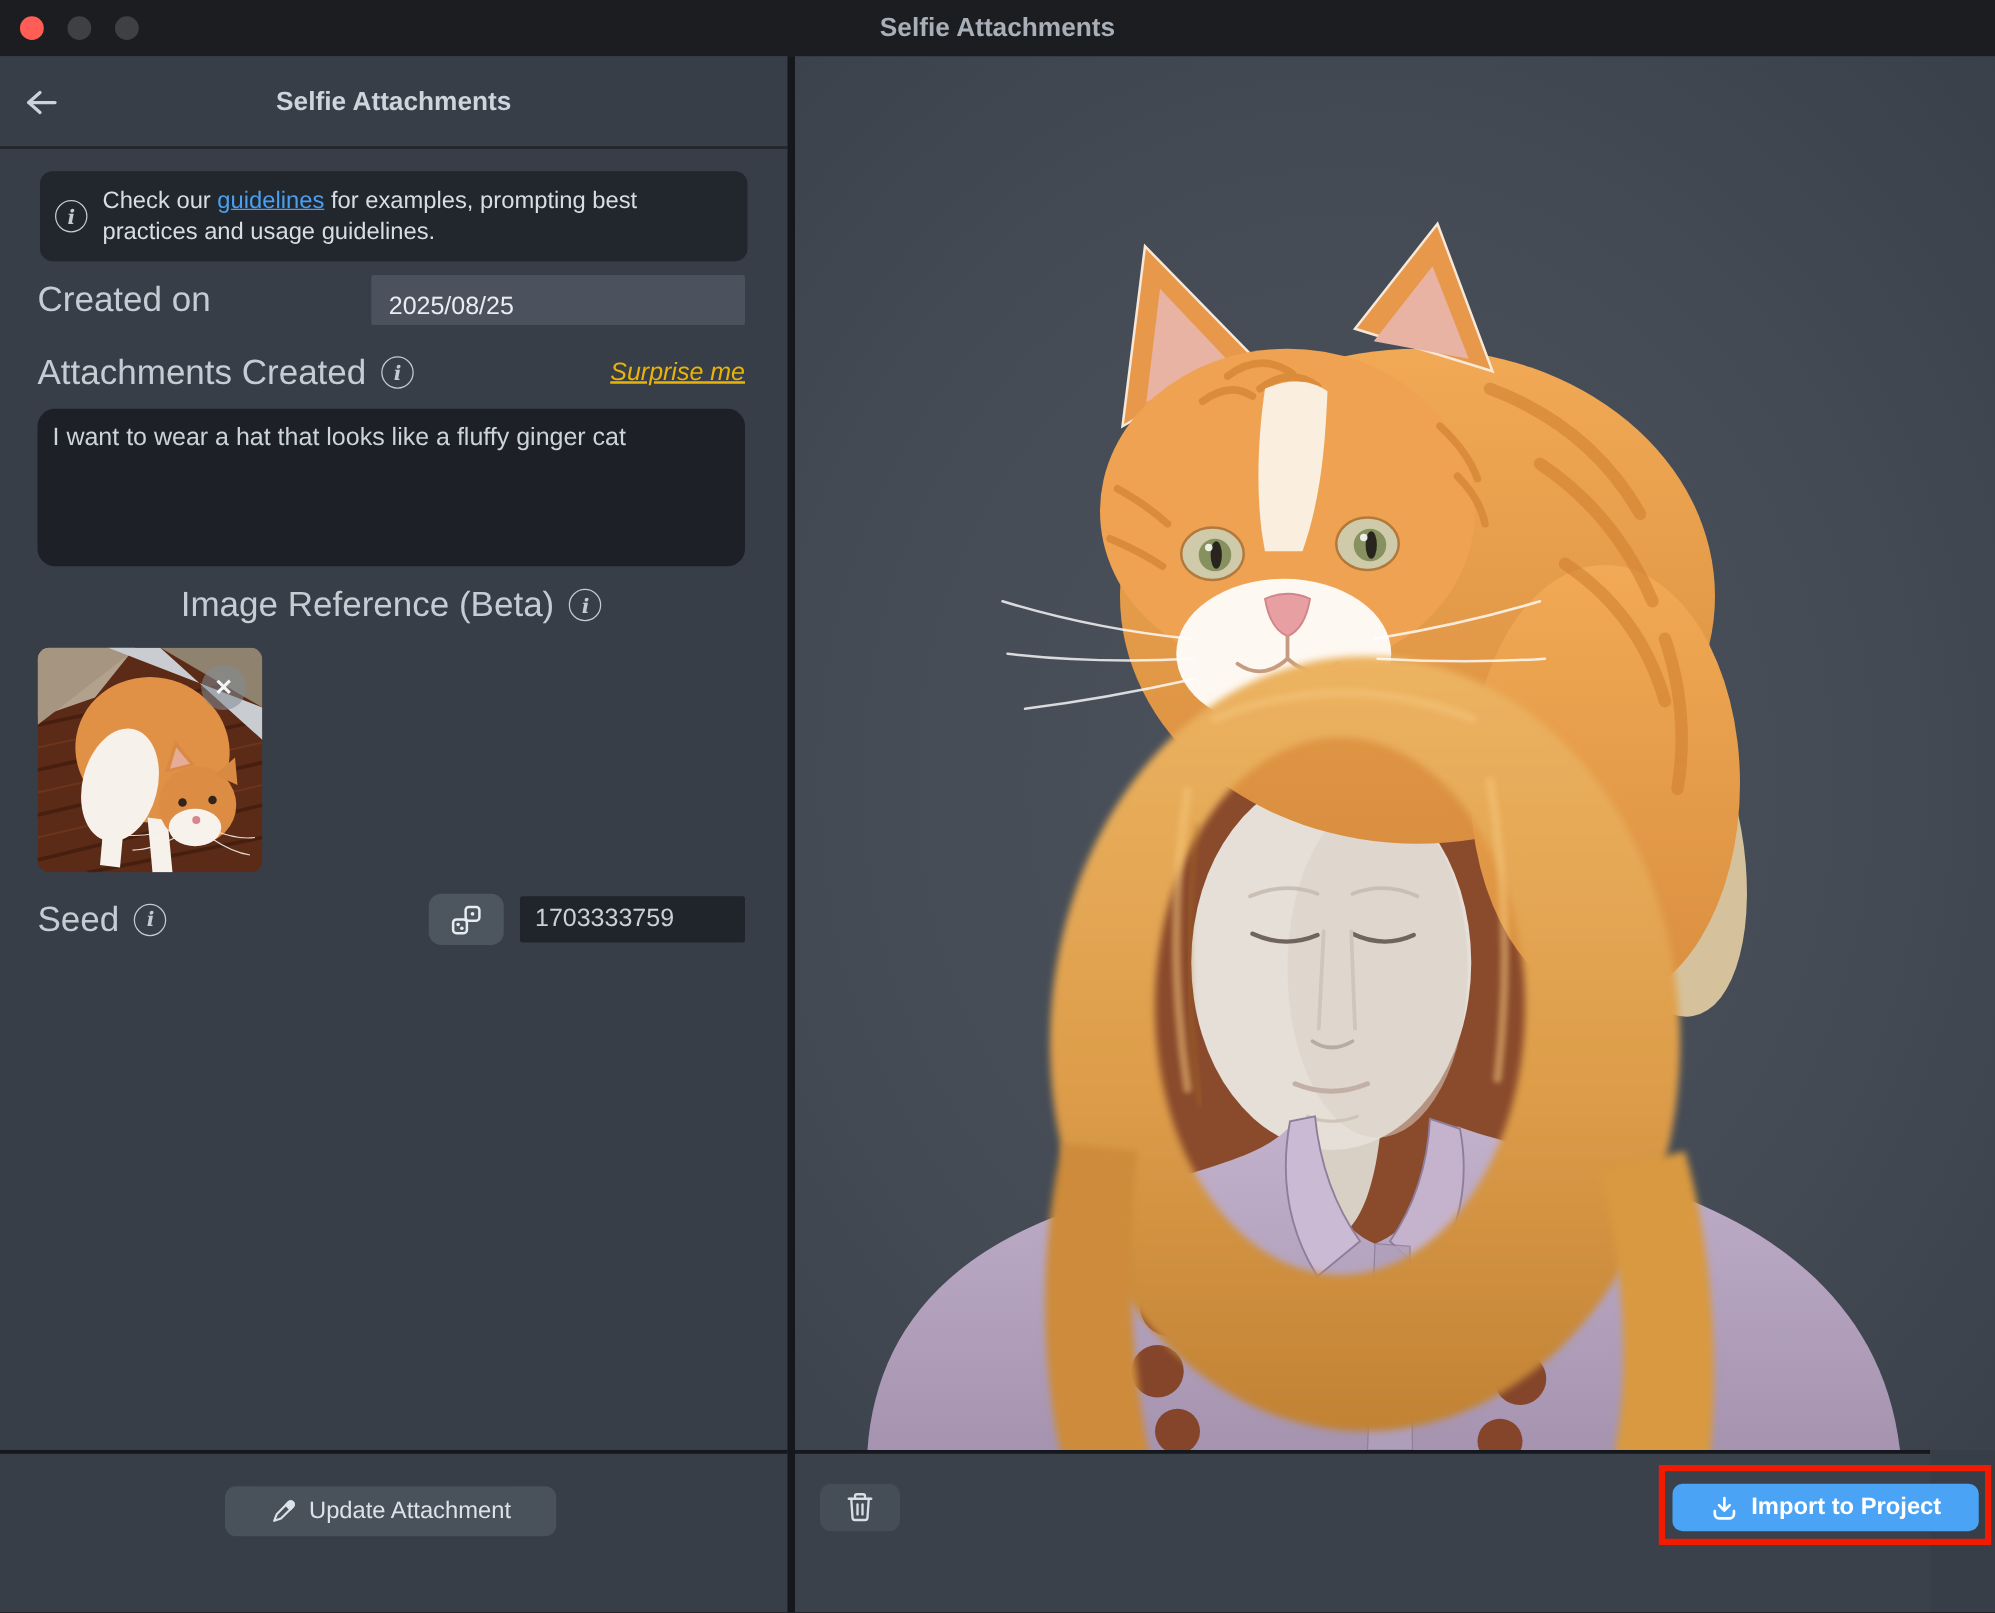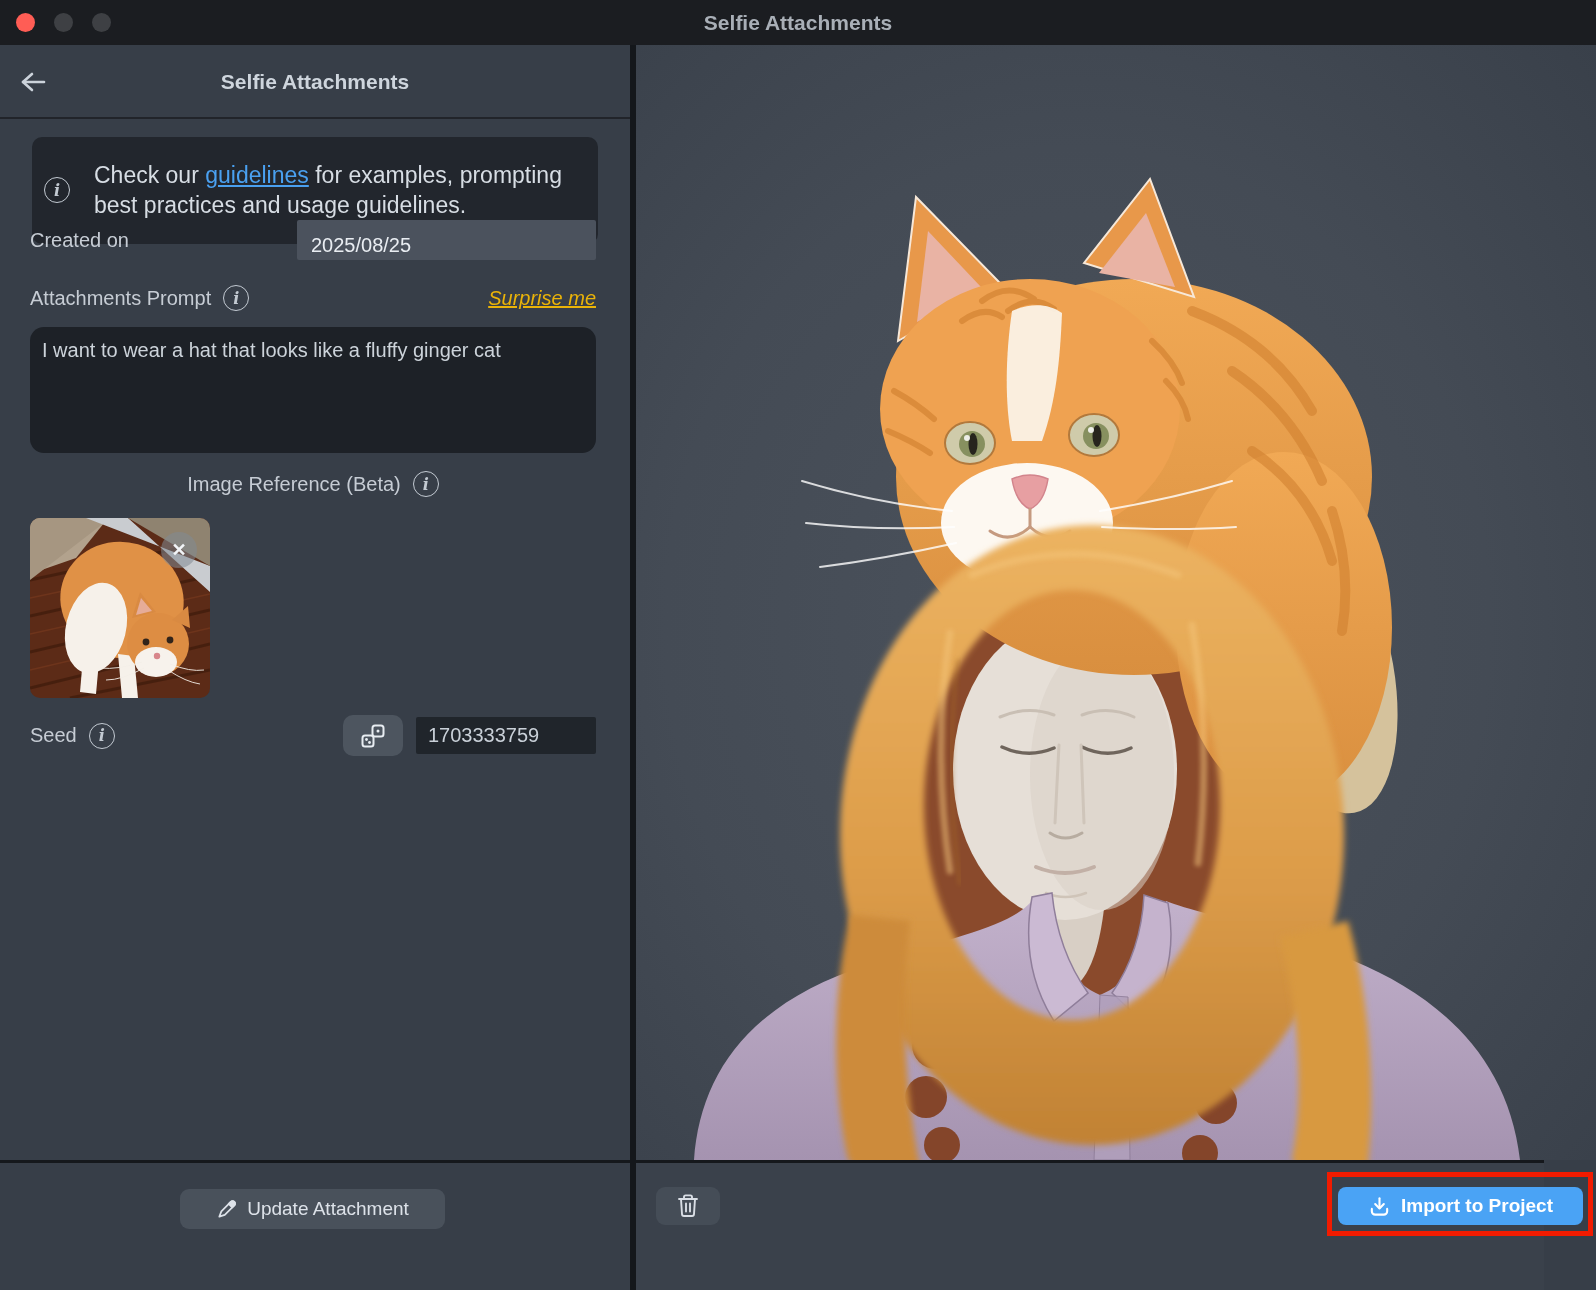--- a/index.html
+++ b/index.html
@@ -18,32 +18,32 @@
     text-align:center;color:#a9afb7;font-size:21px;font-weight:bold;}
   
   .sidebar{position:absolute;left:0;top:45px;width:630px;height:1245px;background:#373e48;}
   .sidebar-header{position:absolute;left:0;top:0;width:100%;height:72px;border-bottom:2px solid #21242a;}
   .back-btn{position:absolute;left:16px;top:22px;width:34px;height:30px;display:flex;align-items:center;justify-content:center;cursor:pointer;color:#ccd3db;background:none;border:none;padding:0;}
   .side-title{position:absolute;left:0;right:0;top:0;height:72px;line-height:74px;text-align:center;
     color:#ced5dd;font-size:21px;font-weight:bold;}
   .banner{position:absolute;left:32px;top:92px;width:566px;box-sizing:border-box;
     background:#22262d;border-radius:10px;padding:11px 14px 11px 12px;
     display:flex;align-items:center;gap:12px;}
-  .banner p{margin:12px;font-size:23px;line-height:1.32;color:#d7dde4;}
+  .banner p{margin:0;font-size:19px;line-height:1.32;color:#d7dde4;}
   a.inline-link{color:#4aa0f0;text-decoration:underline;cursor:pointer;}
   .info-icon{flex:0 0 auto;width:26px;height:26px;border:1.7px solid #c3cad2;border-radius:50%;
     display:inline-flex;align-items:center;justify-content:center;
     color:#c3cad2;font-family:"DejaVu Serif","Liberation Serif",serif;
     font-style:italic;font-weight:bold;font-size:16px;box-sizing:border-box;}
   .row{position:absolute;left:30px;right:34px;display:flex;align-items:center;}
   .row-created{top:175px;height:40px;}
   .row-prompt{top:238px;height:30px;}
   .row-imgref{top:425px;height:28px;justify-content:center;}
   .row-seed{top:670px;height:41px;}
-  .field-label{font-size:20px;color:#c6ccd4;}
+  .field-label{font-size:28px;color:#c6ccd4;}
   .label-gap{margin-left:12px;}
   .spacer{flex:1;}
   .created-input{width:299px;height:40px;box-sizing:border-box;background:#4b525d;border:none;
     border-radius:2px;color:#e9edf2;font-size:20px;padding:11px 0 0 14px;
     font-family:"Liberation Sans",sans-serif;}
   .surprise{font-size:20px;color:#eab308;text-decoration:underline;cursor:pointer;font-style:italic;}
   .prompt-area{position:absolute;left:30px;top:282px;width:566px;height:126px;box-sizing:border-box;
     background:#1d2127;border:none;border-radius:14px;resize:none;color:#ccd3da;
     font-size:20px;line-height:1.3;padding:10px 12px;font-family:"Liberation Sans",sans-serif;}
   .thumb{position:absolute;left:30px;top:473px;width:180px;height:180px;border-radius:10px;
@@ -106,21 +106,21 @@
       <p><span>Check our </span><a class="inline-link">guidelines</a><span> for examples, prompting best practices and usage guidelines.</span></p>
     </div>
 
     <div class="row row-created">
       <span class="field-label">Created on</span>
       <span class="spacer"></span>
       <input class="created-input" type="text" readonly="" value="2025/08/25" style="">
     </div>
 
     <div class="row row-prompt">
-      <span class="field-label">Attachments Prompt</span>
+      <span class="field-label">Attachments Created</span>
       <span class="info-icon label-gap">i</span>
       <span class="spacer"></span>
       <a class="surprise">Surprise me</a>
     </div>
 
     <textarea class="prompt-area" style="">I want to wear a hat that looks like a fluffy ginger cat</textarea>
 
     <div class="row row-imgref">
       <span class="field-label">Image Reference (Beta)</span>
       <span class="info-icon label-gap">i</span>

